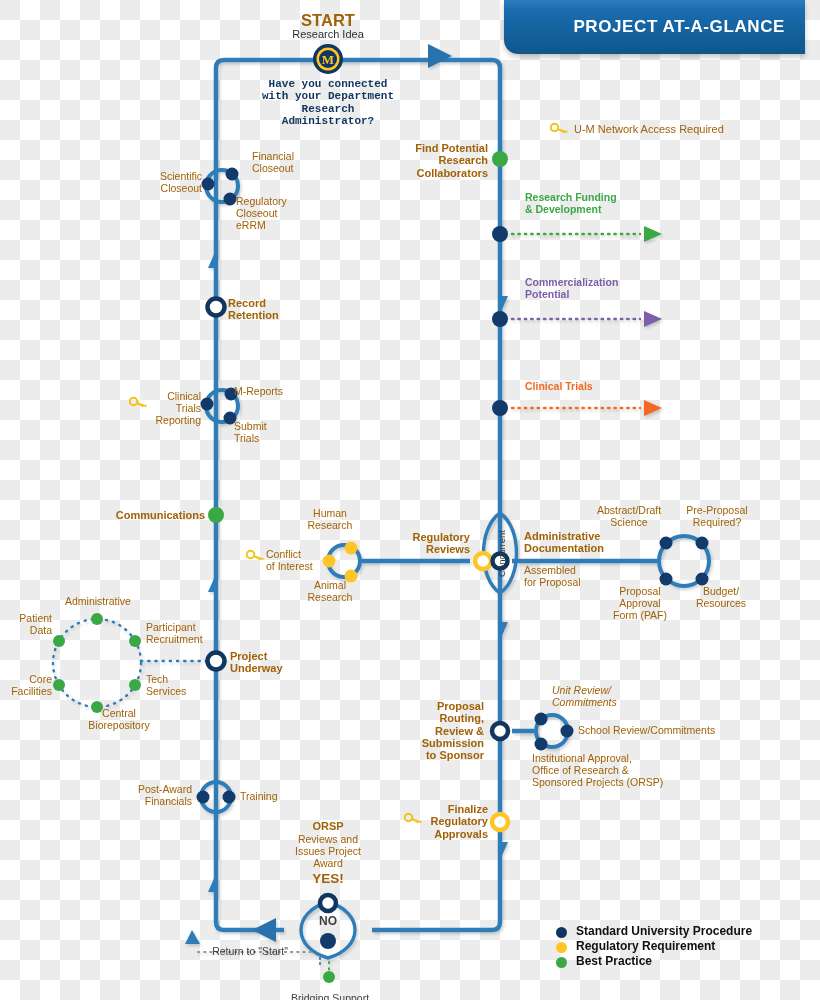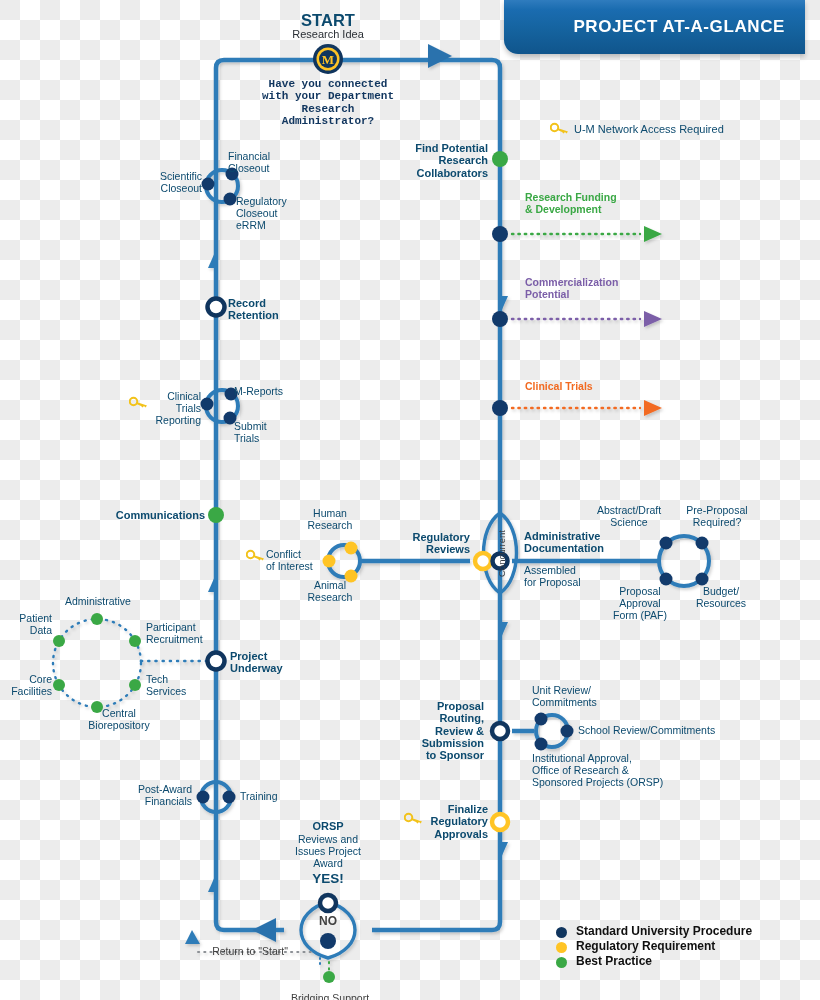--- a/index.html
+++ b/index.html
@@ -6,21 +6,21 @@
   body{
     width:820px;height:1000px;position:relative;overflow:hidden;
     font-family:"Liberation Sans","DejaVu Sans",sans-serif;
     background:
       repeating-conic-gradient(#ffffff 0% 25%, #ececec 0% 50%) 0 0/40px 40px;
   }
   #stage{position:absolute;inset:0;}
   svg#flow{position:absolute;left:0;top:0;width:820px;height:1000px;}
 
   
-  .lbl{position:absolute;color:#0c4a6e;line-height:1.12;white-space:pre-line;}
+  .lbl{position:absolute;color:#a16207;line-height:1.12;white-space:pre-line;}
   .lbl.c{text-align:center;}
   .lbl.r{text-align:right;}
   .lbl.l{text-align:left;}
   .bold{font-weight:bold;}
   .navy{color:#10355e;}
   .grey{color:#404040;}
   .f10{font-size:10.5px;}
   .f11{font-size:11px;}
   .f12{font-size:12px;}
   .f13{font-size:13.5px;}
@@ -219,21 +219,21 @@
 Collaborators</div>
 
   <div class="lbl l f10 bold" style="left:525px;top:192px;width:160px;color:#3aa845;">Research Funding
 &amp; Development</div>
   <div class="lbl l f10 bold" style="left:525px;top:277px;width:170px;color:#7b5ea8;">Commercialization
 Potential</div>
   <div class="lbl l f10 bold" style="left:525px;top:381px;width:150px;color:#f26a21;">Clinical Trials</div>
 
   <div class="lbl r f10" style="left:128px;top:171px;width:74px;">Scientific
 Closeout</div>
-  <div class="lbl l f10" style="left:228px;top:151px;width:90px;">Financial
+  <div class="lbl l f10" style="left:252px;top:151px;width:90px;">Financial
 Closeout</div>
   <div class="lbl l f10" style="left:236px;top:196px;width:90px;">Regulatory
 Closeout
 eRRM</div>
 
   <div class="lbl l f11 bold" style="left:228px;top:297px;width:90px;">Record
 Retention</div>
 
   <div class="lbl r f10" style="left:143px;top:391px;width:58px;">Clinical
 Trials
@@ -283,21 +283,21 @@
   <div class="lbl r f10" style="left:4px;top:613px;width:48px;">Patient
 Data</div>
   <div class="lbl l f11 bold" style="left:230px;top:650px;width:70px;">Project
 Underway</div>
 
   <div class="lbl r f11 bold" style="left:398px;top:700px;width:86px;">Proposal
 Routing,
 Review &amp;
 Submission
 to Sponsor</div>
-  <div class="lbl l f10" style="left:532px;top:685px;width:110px;">Unit Review/
+  <div class="lbl l f10" style="left:552px;top:685px;width:110px;font-style:italic;">Unit Review/
 Commitments</div>
   <div class="lbl l f10" style="left:578px;top:725px;width:160px;">School Review/Commitments</div>
   <div class="lbl l f10" style="left:532px;top:753px;width:160px;">Institutional Approval,
 Office of Research &amp;
 Sponsored Projects (ORSP)</div>
 
   <div class="lbl r f10" style="left:120px;top:784px;width:72px;">Post-Award
 Financials</div>
   <div class="lbl l f10" style="left:240px;top:791px;width:70px;">Training</div>
 

